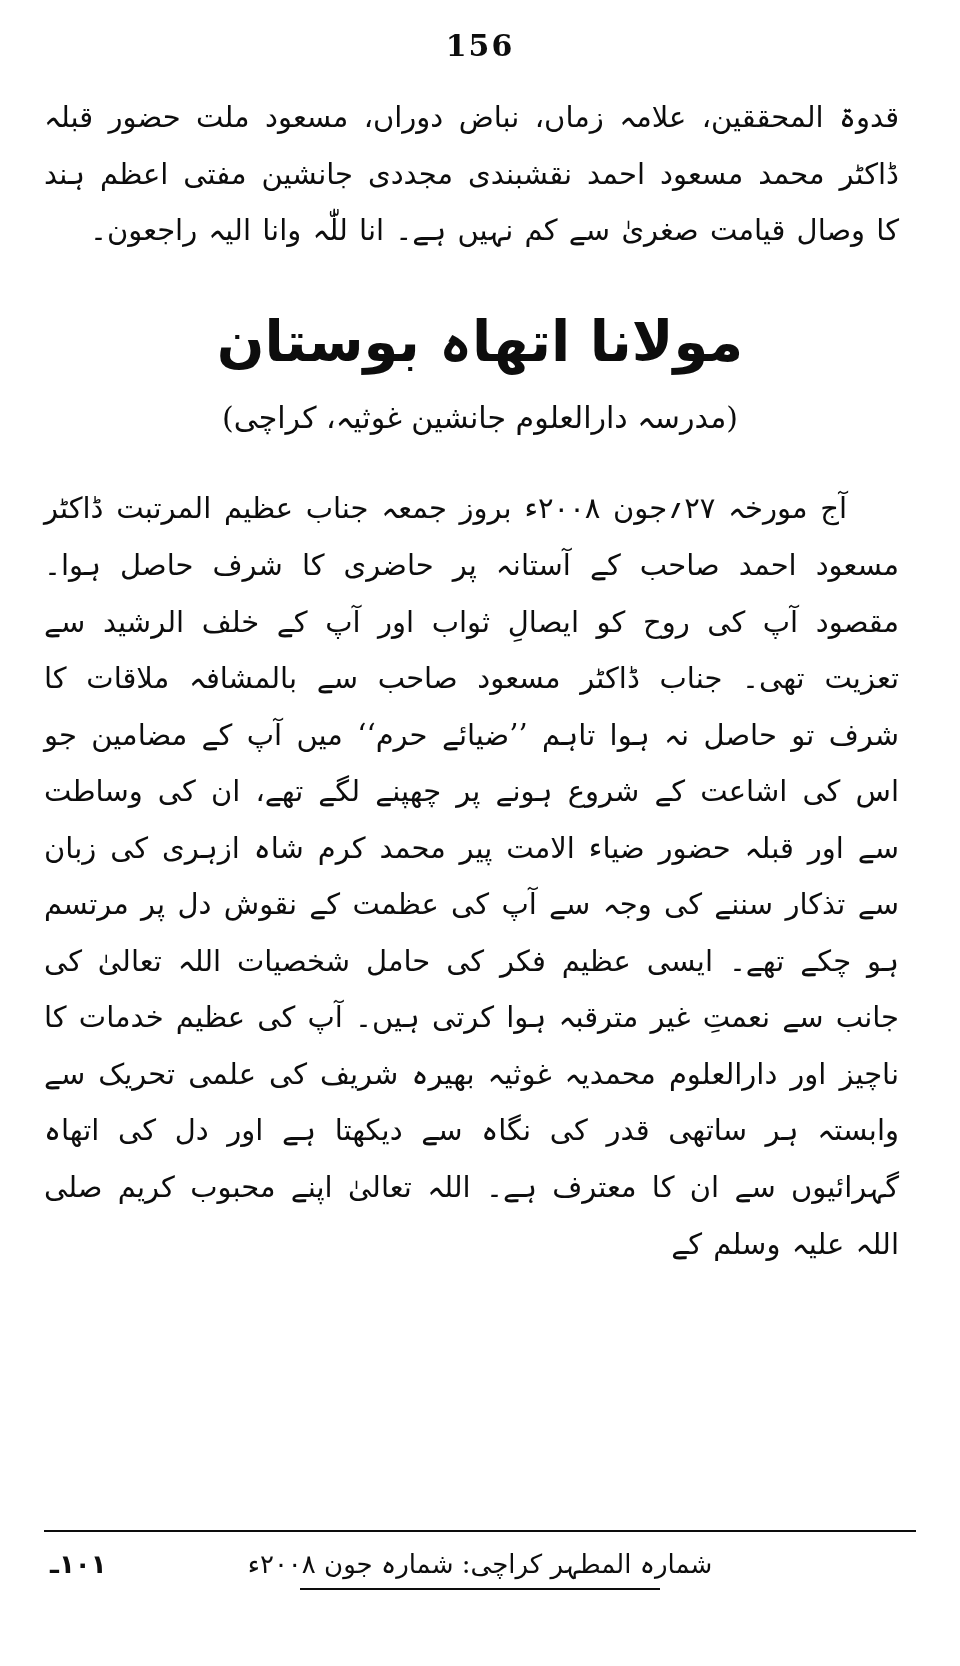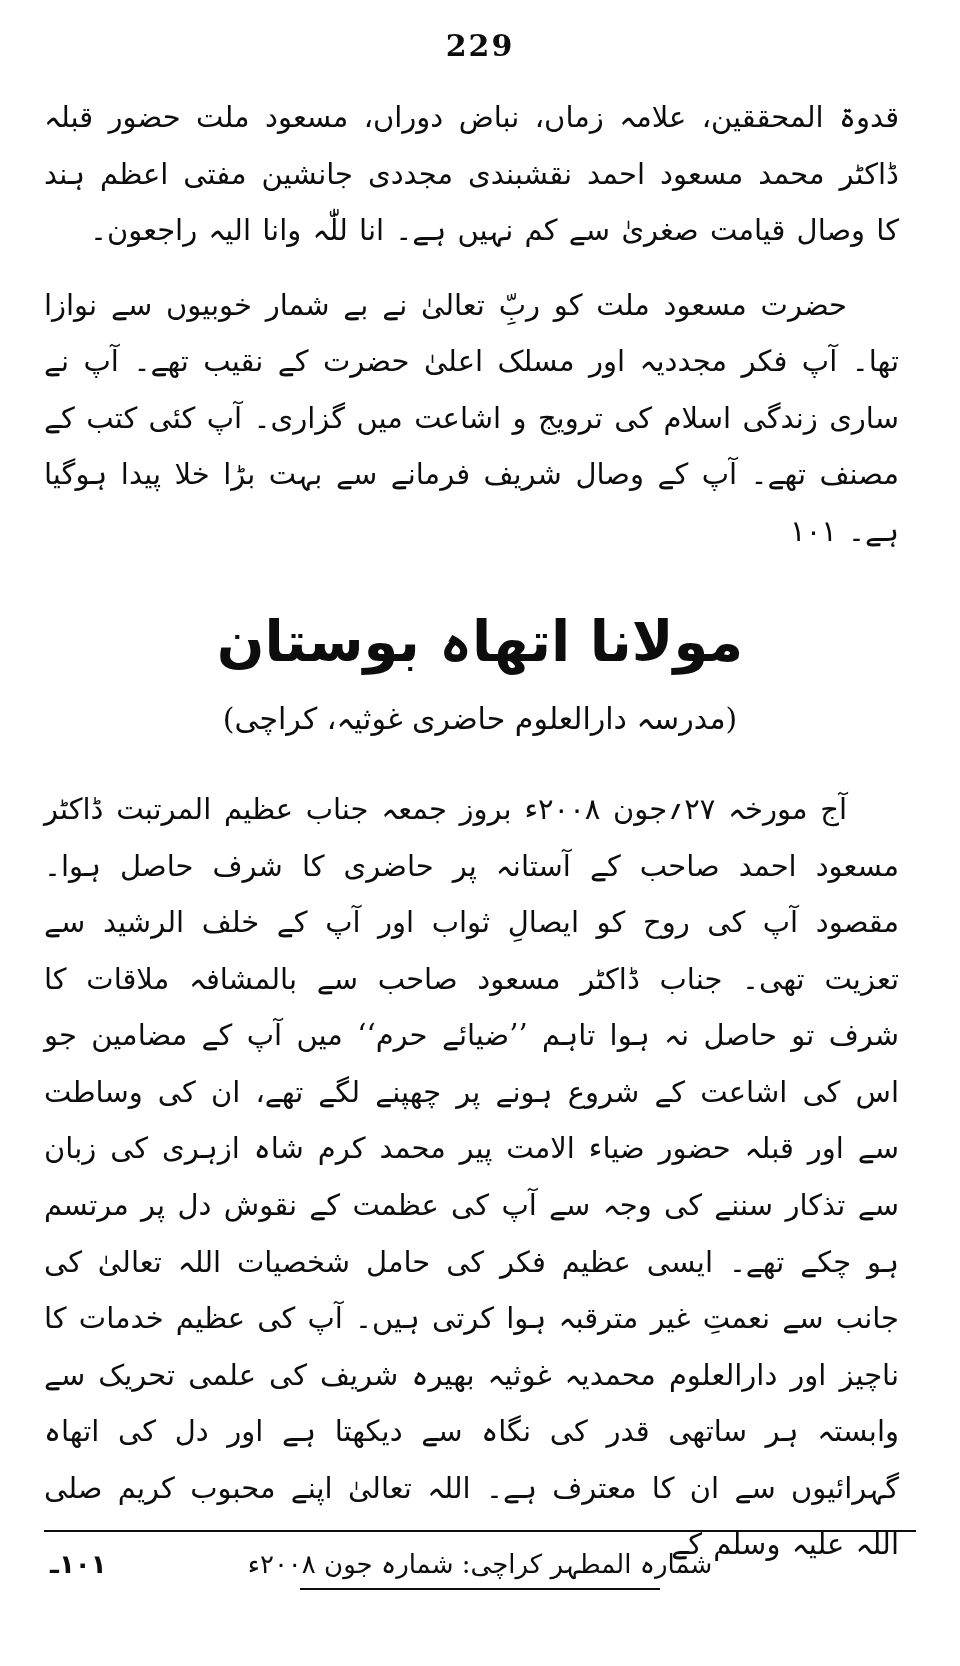--- a/index.html
+++ b/index.html
@@ -89,29 +89,28 @@
     margin: 2px auto 0 auto;
     border: none;
     border-top: 2px solid #0d0d0d;
   }
 </style>
 </head>
 <body>
 
 <div class="page">
 
-  <div class="page-number">229</div>
+  <div class="page-number">156</div>
 
   <p class="para first">قدوۃ المحققین، علامہ زماں، نباض دوراں، مسعود ملت حضور قبلہ ڈاکٹر محمد مسعود احمد نقشبندی مجددی جانشین مفتی اعظم ہند کا وصال قیامت صغریٰ سے کم نہیں ہے۔ انا للّٰہ وانا الیہ راجعون۔</p>
 
-  <p class="para indent">حضرت مسعود ملت کو ربِّ تعالیٰ نے بے شمار خوبیوں سے نوازا تھا۔ آپ فکر مجددیہ اور مسلک اعلیٰ حضرت کے نقیب تھے۔ آپ نے ساری زندگی اسلام کی ترویج و اشاعت میں گزاری۔ آپ کئی کتب کے مصنف تھے۔ آپ کے وصال شریف فرمانے سے بہت بڑا خلا پیدا ہوگیا ہے۔ ۱۰۱</p>
 
   <h1 class="heading">مولانا اتھاہ بوستان</h1>
 
-  <div class="subheading">(مدرسہ دارالعلوم حاضری غوثیہ، کراچی)</div>
+  <div class="subheading">(مدرسہ دارالعلوم جانشین غوثیہ، کراچی)</div>
 
   <p class="para indent">آج مورخہ ۲۷؍جون ۲۰۰۸ء بروز جمعہ جناب عظیم المرتبت ڈاکٹر مسعود احمد صاحب کے آستانہ پر حاضری کا شرف حاصل ہوا۔ مقصود آپ کی روح کو ایصالِ ثواب اور آپ کے خلف الرشید سے تعزیت تھی۔ جناب ڈاکٹر مسعود صاحب سے بالمشافہ ملاقات کا شرف تو حاصل نہ ہوا تاہم ’’ضیائے حرم‘‘ میں آپ کے مضامین جو اس کی اشاعت کے شروع ہونے پر چھپنے لگے تھے، ان کی وساطت سے اور قبلہ حضور ضیاء الامت پیر محمد کرم شاہ ازہری کی زبان سے تذکار سننے کی وجہ سے آپ کی عظمت کے نقوش دل پر مرتسم ہو چکے تھے۔ ایسی عظیم فکر کی حامل شخصیات اللہ تعالیٰ کی جانب سے نعمتِ غیر مترقبہ ہوا کرتی ہیں۔ آپ کی عظیم خدمات کا ناچیز اور دارالعلوم محمدیہ غوثیہ بھیرہ شریف کی علمی تحریک سے وابستہ ہر ساتھی قدر کی نگاہ سے دیکھتا ہے اور دل کی اتھاہ گہرائیوں سے ان کا معترف ہے۔ اللہ تعالیٰ اپنے محبوب کریم صلی اللہ علیہ وسلم کے</p>
 
   <div class="footnote-block">
     <hr class="footnote-rule">
     <div class="footnote-row">
       <span class="footnote-marker">۱۰۱ـ</span>
       <span class="footnote-text">شمارہ المطہر کراچی: شمارہ جون ۲۰۰۸ء</span>
       <span class="footnote-underline"></span>
     </div>

